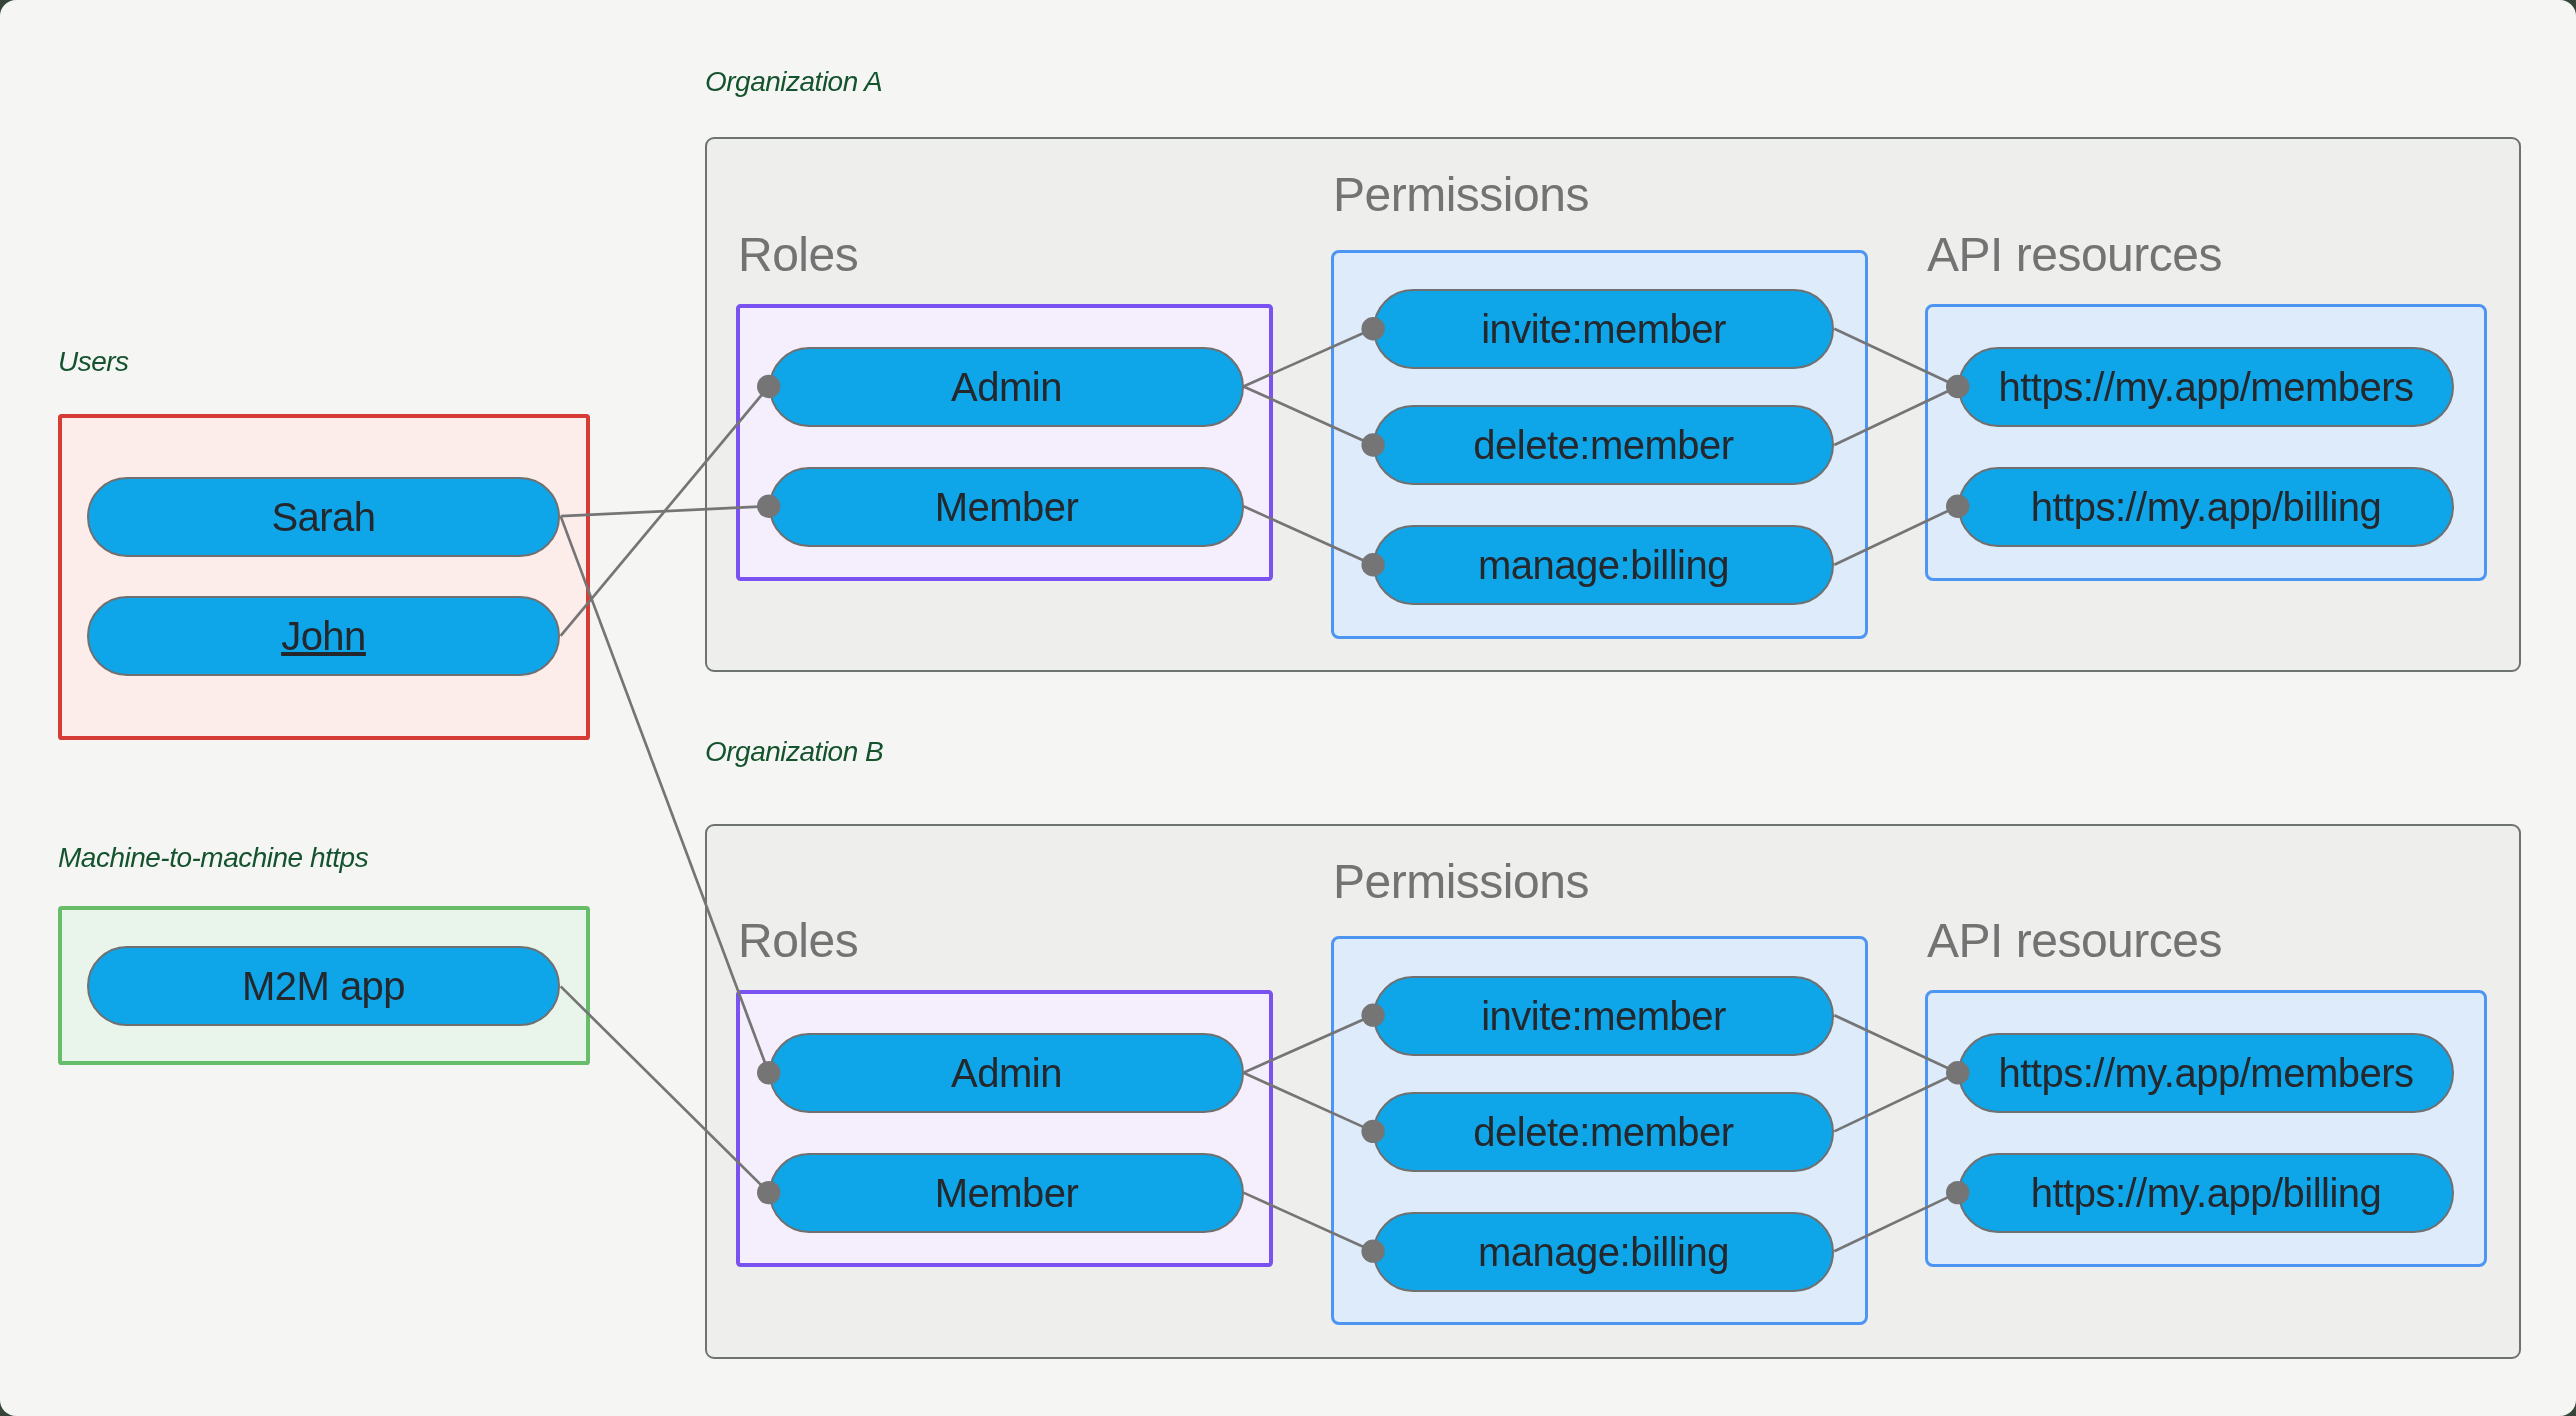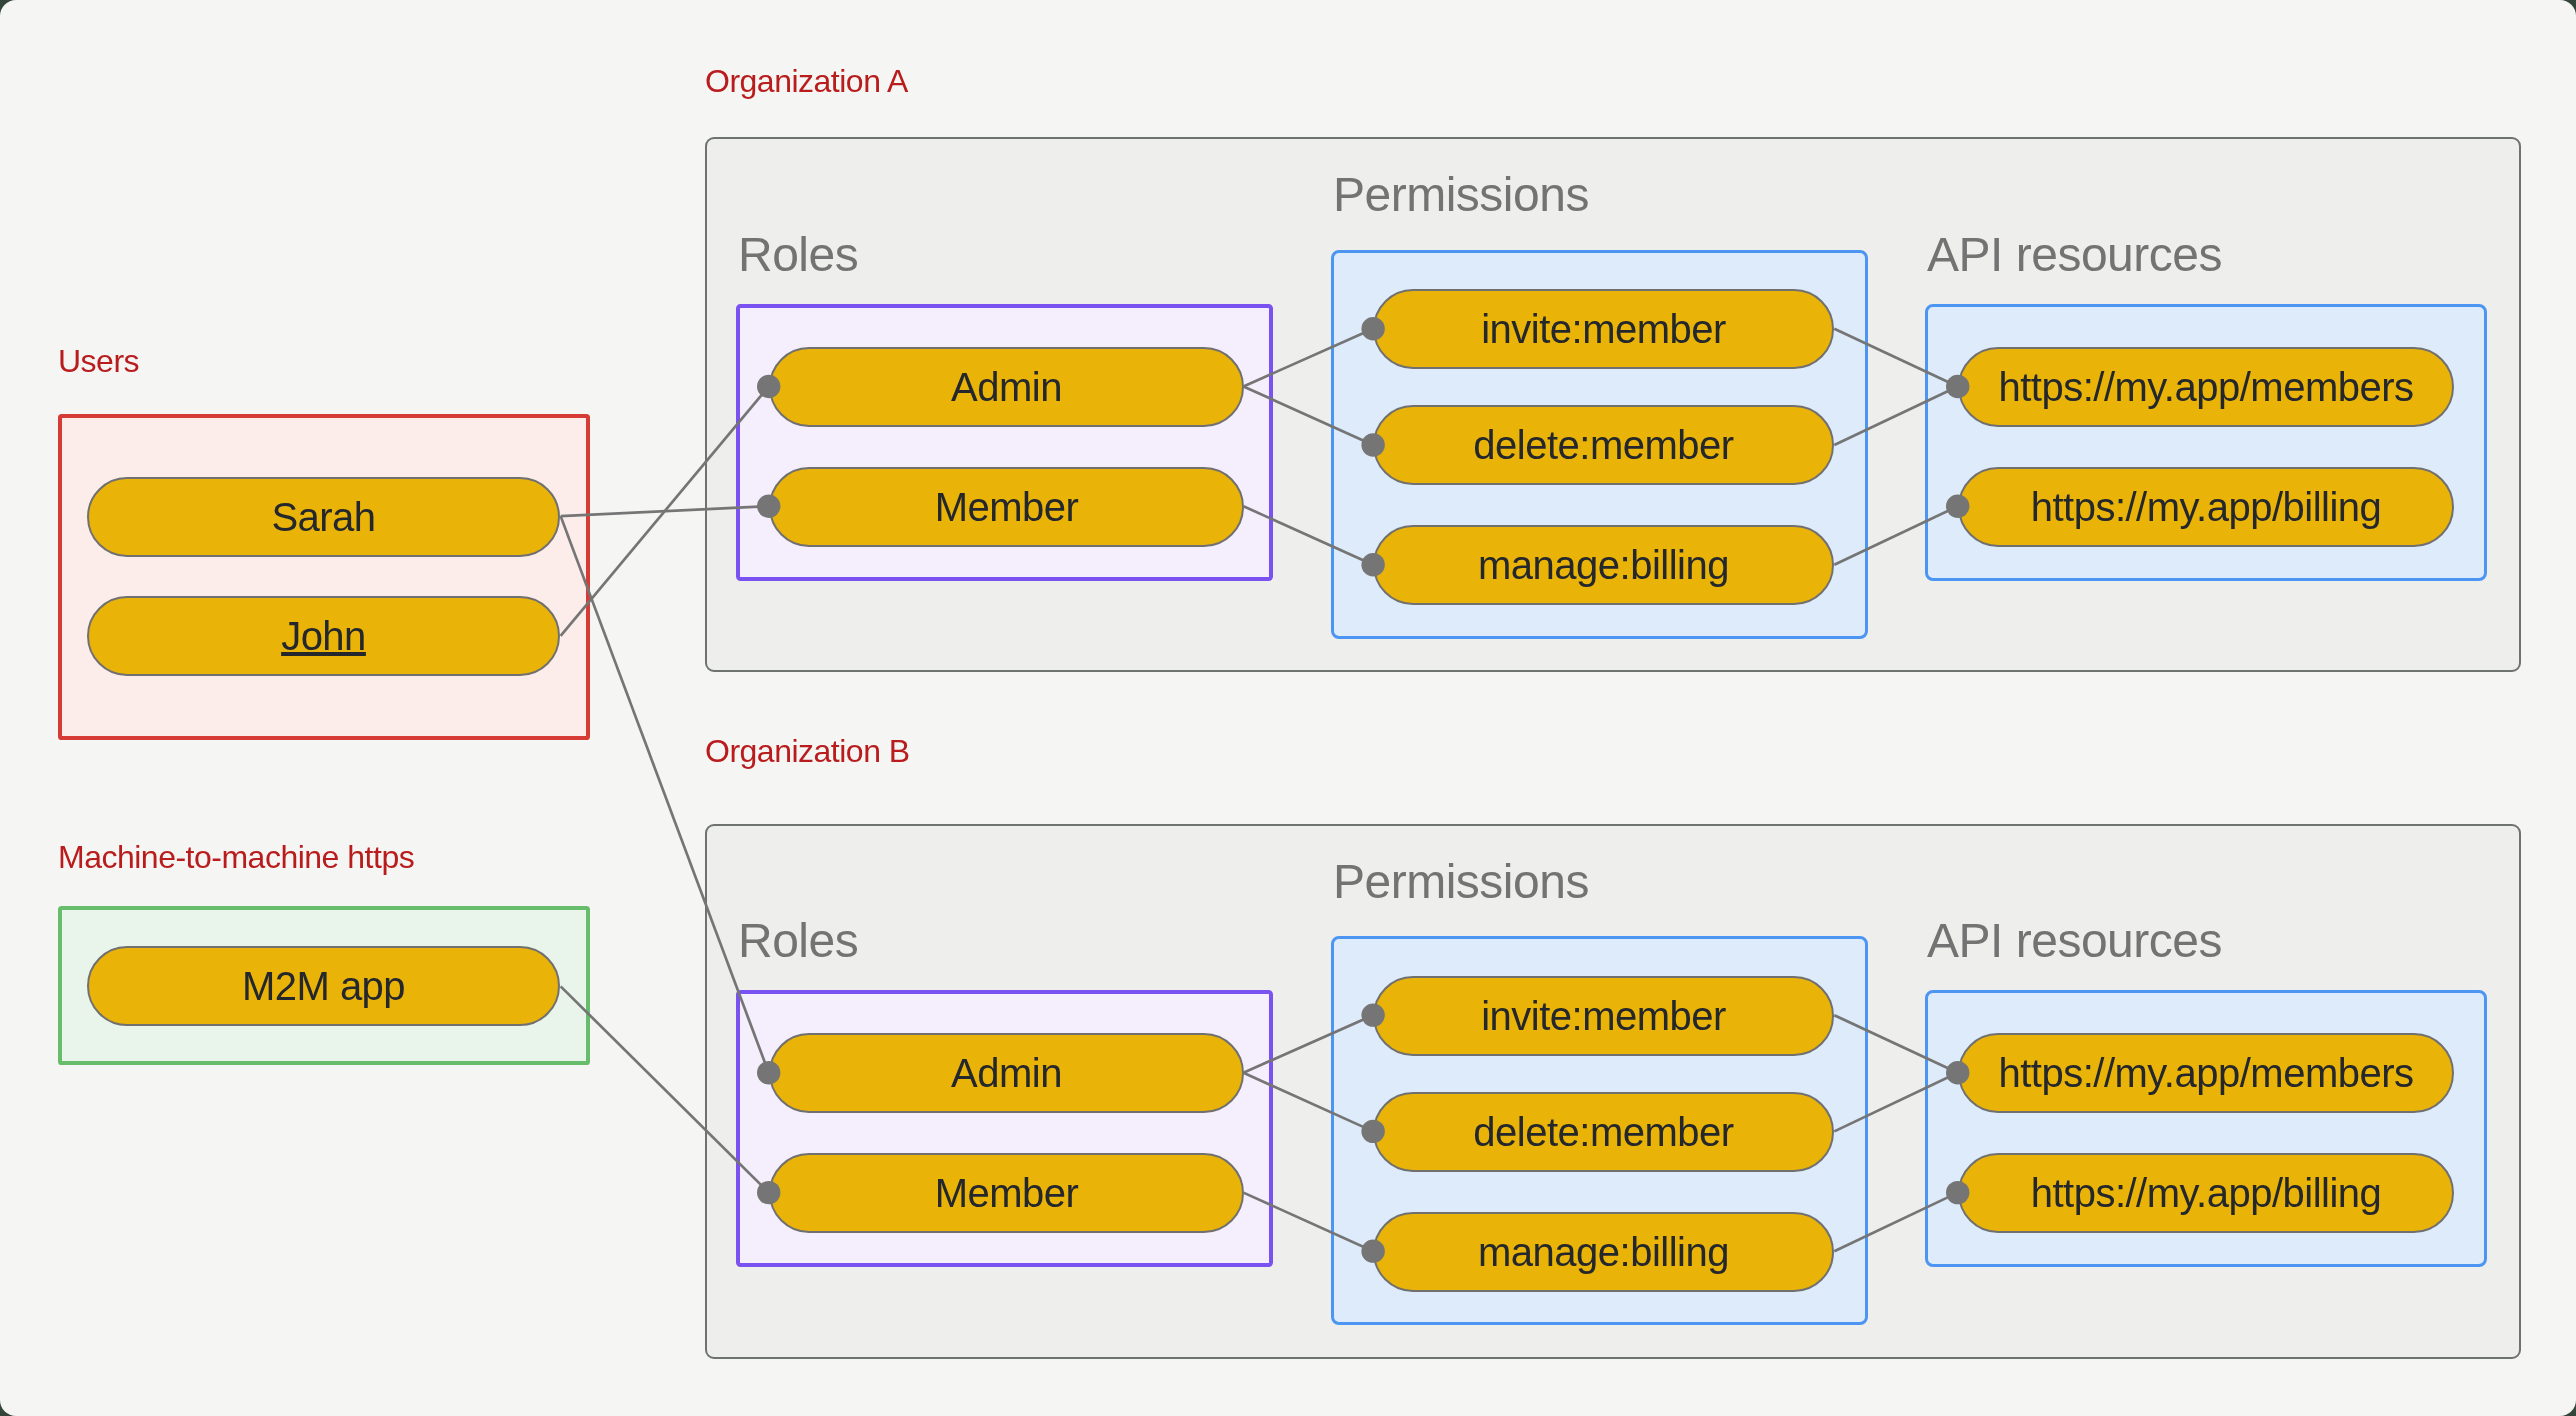--- a/index.html
+++ b/index.html
@@ -11,25 +11,26 @@
   }
   .stage{
     position:relative;
     width:2576px;height:1416px;
     background:#f5f6f4;
     border-radius:16px;
     overflow:hidden;
   }
   .group-title{
     position:absolute;
-    font-size:32px;
+    font-size:28px;
     line-height:47px;
     letter-spacing:-0.5px;
-    color:#b91c1c;
+    color:#14532d;
     white-space:nowrap;
+    font-style:italic;
   }
   .section-title{
     position:absolute;
     font-size:48px;
     line-height:47px;
     letter-spacing:-0.5px;
     color:#737373;
     white-space:nowrap;
   }
   .gbox{position:absolute;box-sizing:border-box;}
@@ -55,21 +56,21 @@
   }
   .blue-box{
     background:#ddebfb;
     border:3.6px solid #4d95f2;
     border-radius:8px;
   }
   .pill{
     position:absolute;
     box-sizing:border-box;
     height:80px;
-    background:#eab308;
+    background:#0ea5e9;
     border:2.7px solid #707070;
     border-radius:41px;
     display:flex;
     align-items:center;
     justify-content:center;
     font-size:40px;
     letter-spacing:-0.5px;
     color:#24272b;
     white-space:nowrap;
   }

